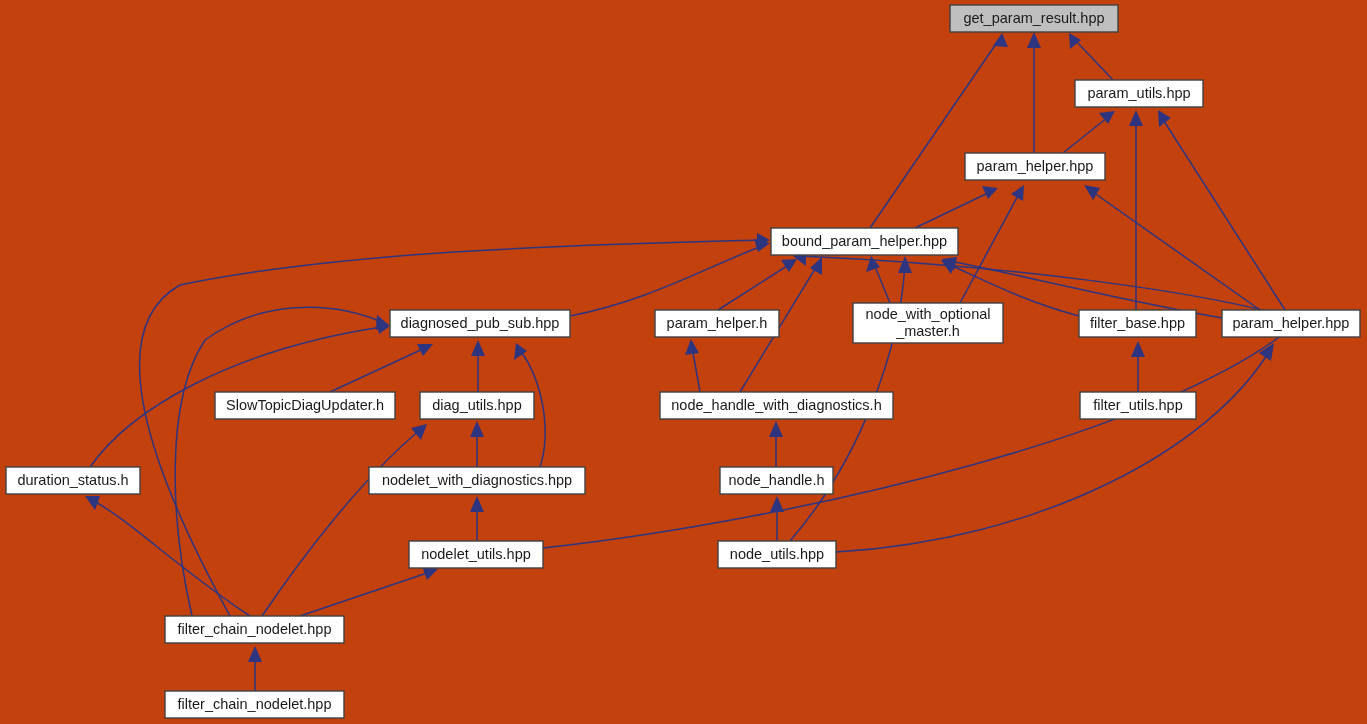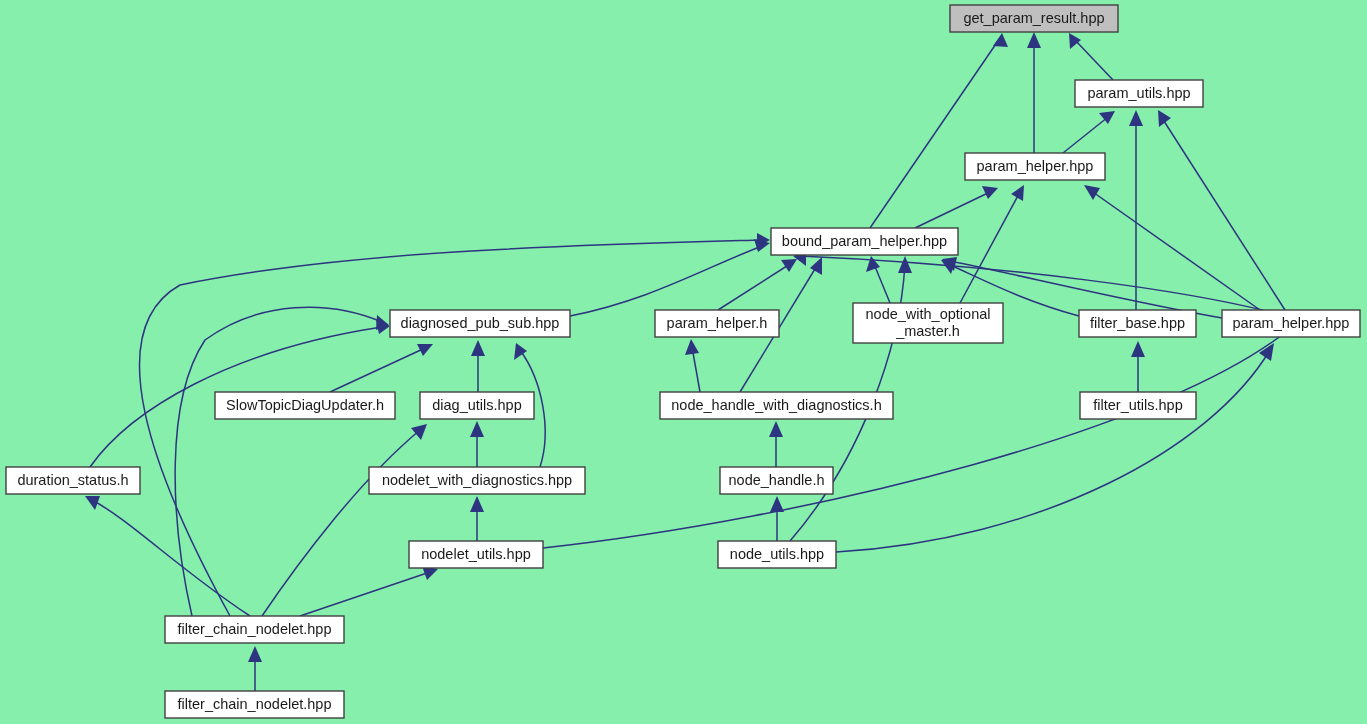--- a/index.html
+++ b/index.html
@@ -4,21 +4,21 @@
 <style>
   html, body {
     margin: 0;
     padding: 0;
     background: #ffffff;
   }
   #graph-root {
     position: relative;
     width: 1367px;
     height: 724px;
-    background: #86efac;
+    background: #c2410c;
     font-family: "Liberation Sans", "DejaVu Sans", sans-serif;
     overflow: hidden;
   }
   svg#graph-svg {
     position: absolute;
     left: 0;
     top: 0;
     width: 1367px;
     height: 724px;
     display: block;

